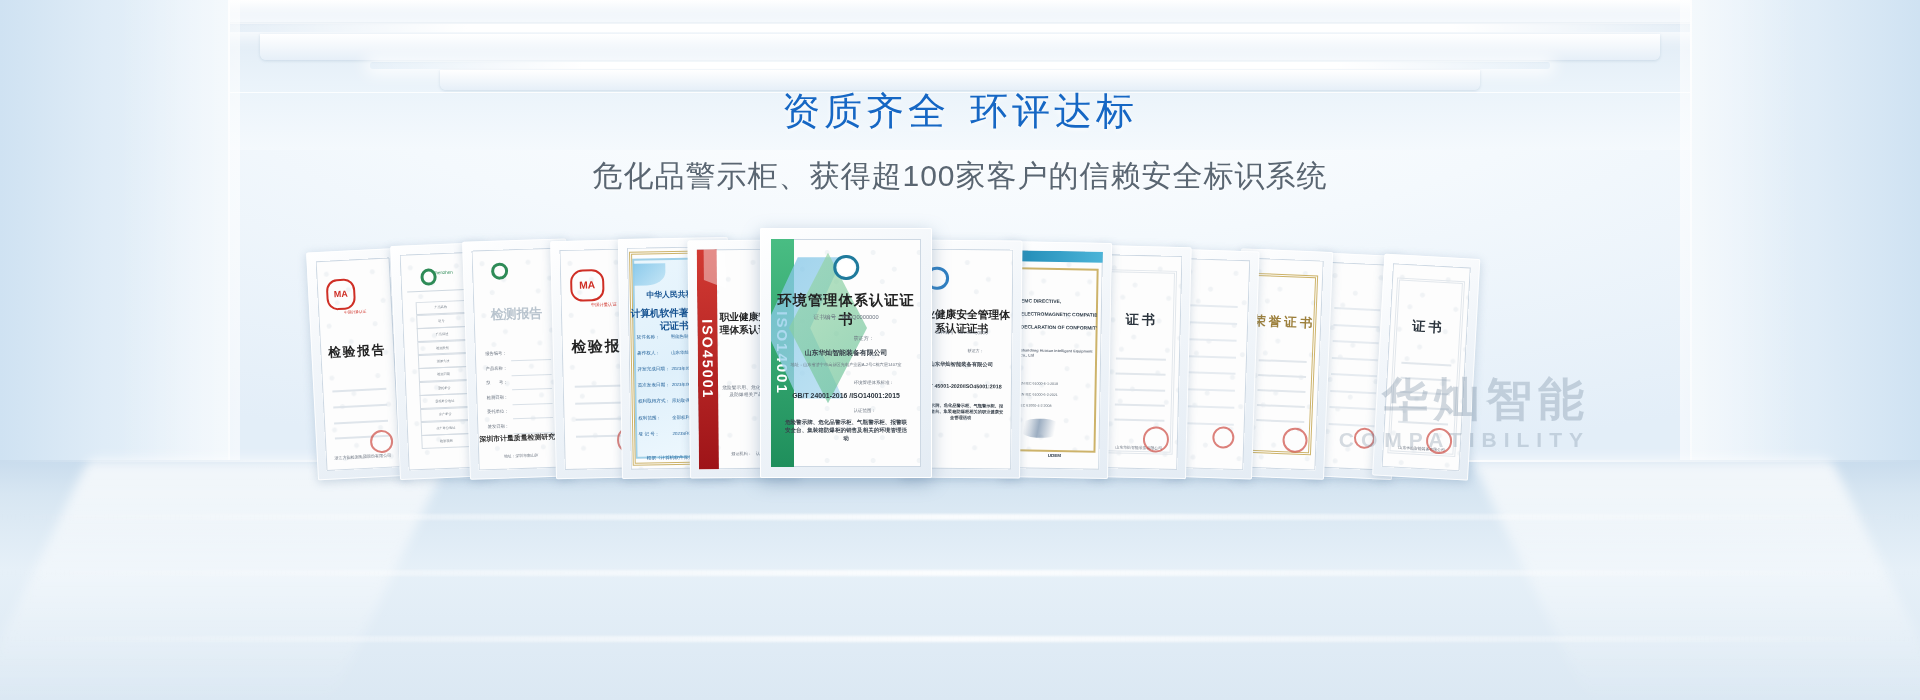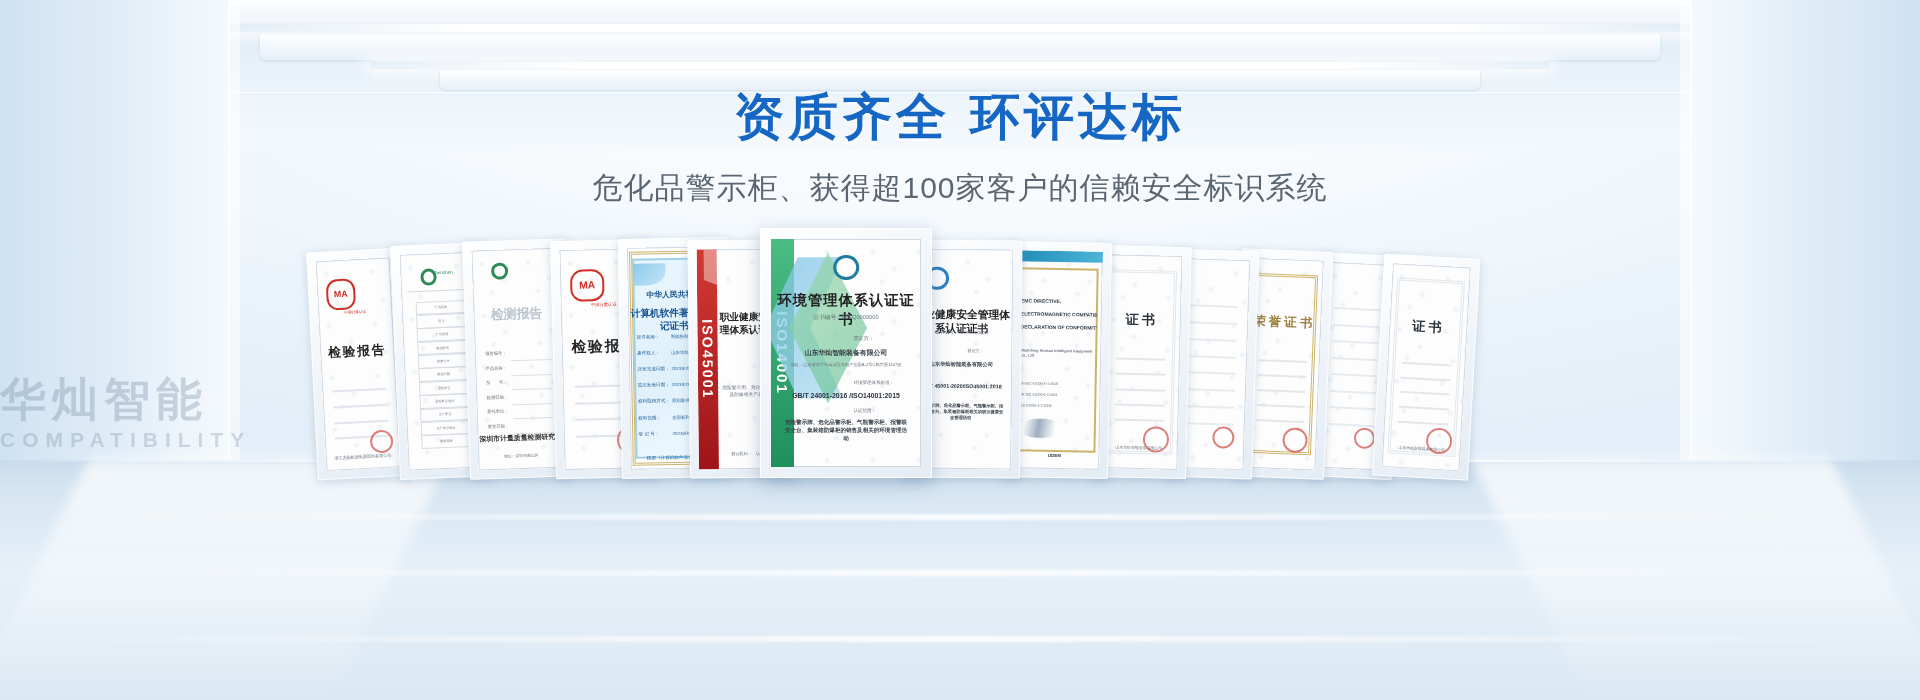--- a/index.html
+++ b/index.html
@@ -43,21 +43,21 @@
     background:linear-gradient(90deg,rgba(255,255,255,0),rgba(255,255,255,.95) 25%,rgba(255,255,255,.95) 75%,rgba(255,255,255,0));}
   .floor-sheen{position:absolute;left:0;width:1920px;height:6px;
     background:linear-gradient(90deg,rgba(255,255,255,0),rgba(255,255,255,.85),rgba(255,255,255,0));
     filter:blur(1px);}
   .floor-beam{position:absolute;bottom:0;height:240px;width:360px;
     background:linear-gradient(180deg,rgba(255,255,255,.75),rgba(255,255,255,0));
     transform:skewX(-26deg);filter:blur(6px);}
 
   
   .head-wrap{position:absolute;left:0;top:0;width:1920px;text-align:center;z-index:30;}
-  .headline{margin:0;padding-top:92px;font-size:50px;font-weight:bold;
+  .headline{margin:0;padding-top:92px;font-size:38px;font-weight:normal;
     letter-spacing:4px;line-height:1;color:#1667c4;
     text-shadow:0 2px 5px rgba(255,255,255,.9);}
   .headline .gap{display:inline-block;width:20px;}
   .subline{margin:0;padding-top:26px;font-size:30px;font-weight:normal;
     letter-spacing:1px;color:#5a6672;text-shadow:0 1px 3px rgba(255,255,255,.85);}
 
   
   .cert-row{position:absolute;left:0;top:228px;width:1920px;height:250px;z-index:20;}
   .cert{position:absolute;bottom:0;transform-origin:bottom center;}
   .frame{position:relative;width:100%;height:100%;border-radius:2px;
@@ -92,21 +92,21 @@
   .topbar{position:absolute;left:0;top:0;width:100%;}
 
   
   .refl-row{position:absolute;left:0;top:478px;width:1920px;height:160px;z-index:15;
     pointer-events:none;opacity:.30;
     -webkit-mask-image:linear-gradient(180deg,rgba(0,0,0,.85),rgba(0,0,0,0) 72%);
     mask-image:linear-gradient(180deg,rgba(0,0,0,.85),rgba(0,0,0,0) 72%);}
   .refl{position:absolute;top:0;transform-origin:top center;filter:blur(.6px);}
 
   
-  .brand{position:absolute;left:0;top:376px;width:1574px;text-align:left;z-index:40;
+  .brand{position:absolute;left:16px;top:376px;width:1574px;text-align:right;z-index:40;
     pointer-events:none;}
   .brand .cn{font-size:46px;font-weight:bold;letter-spacing:6px;
     color:rgba(120,140,160,.34);line-height:1;}
   .brand .en{font-size:21px;font-weight:bold;letter-spacing:7px;margin-top:6px;
     color:rgba(120,140,160,.30);}
 </style>
 </head>
 <body>
 
 <div id="stage">

